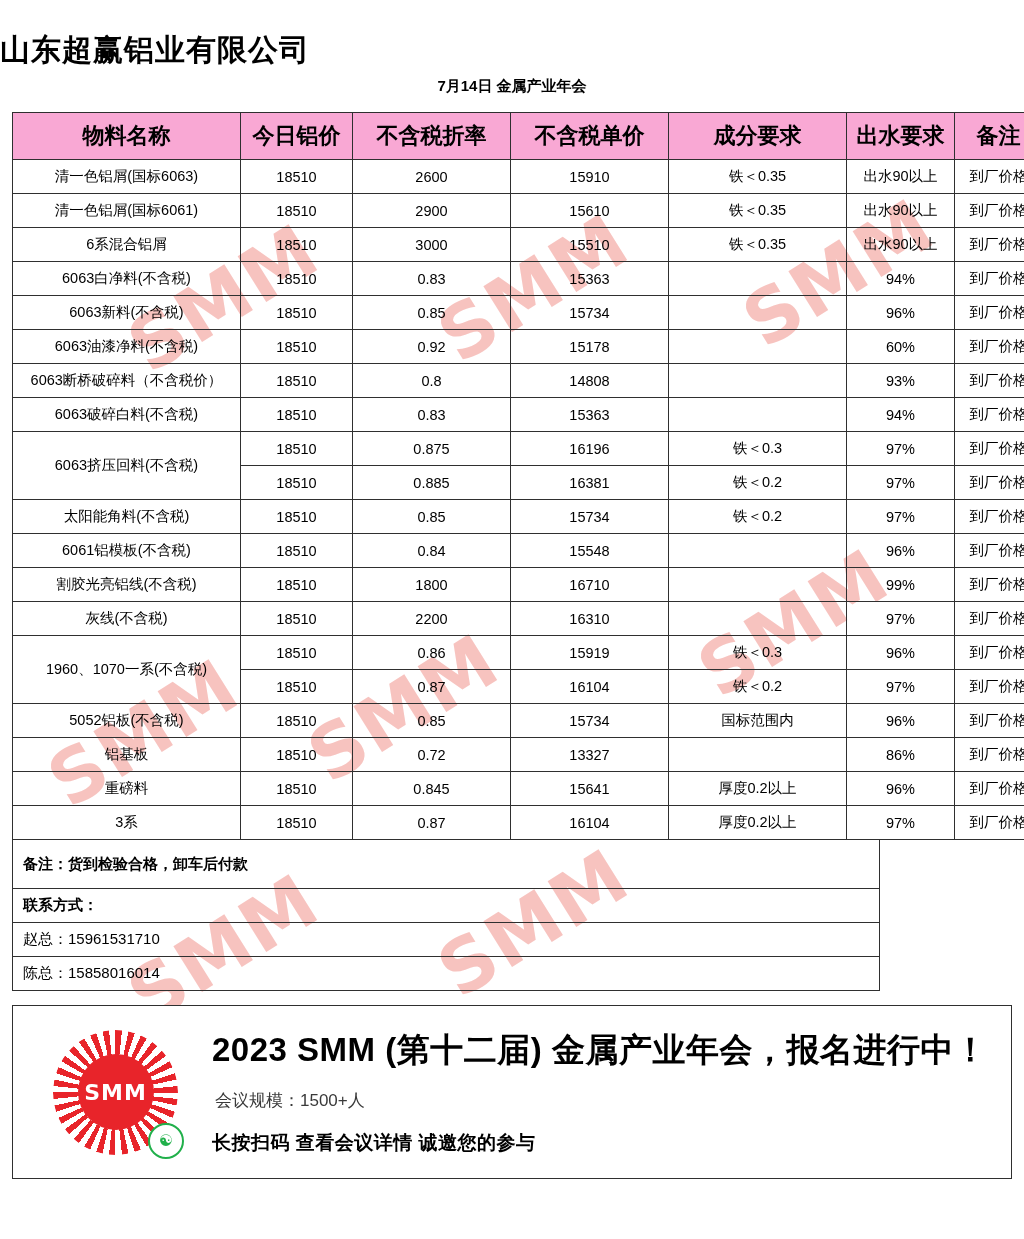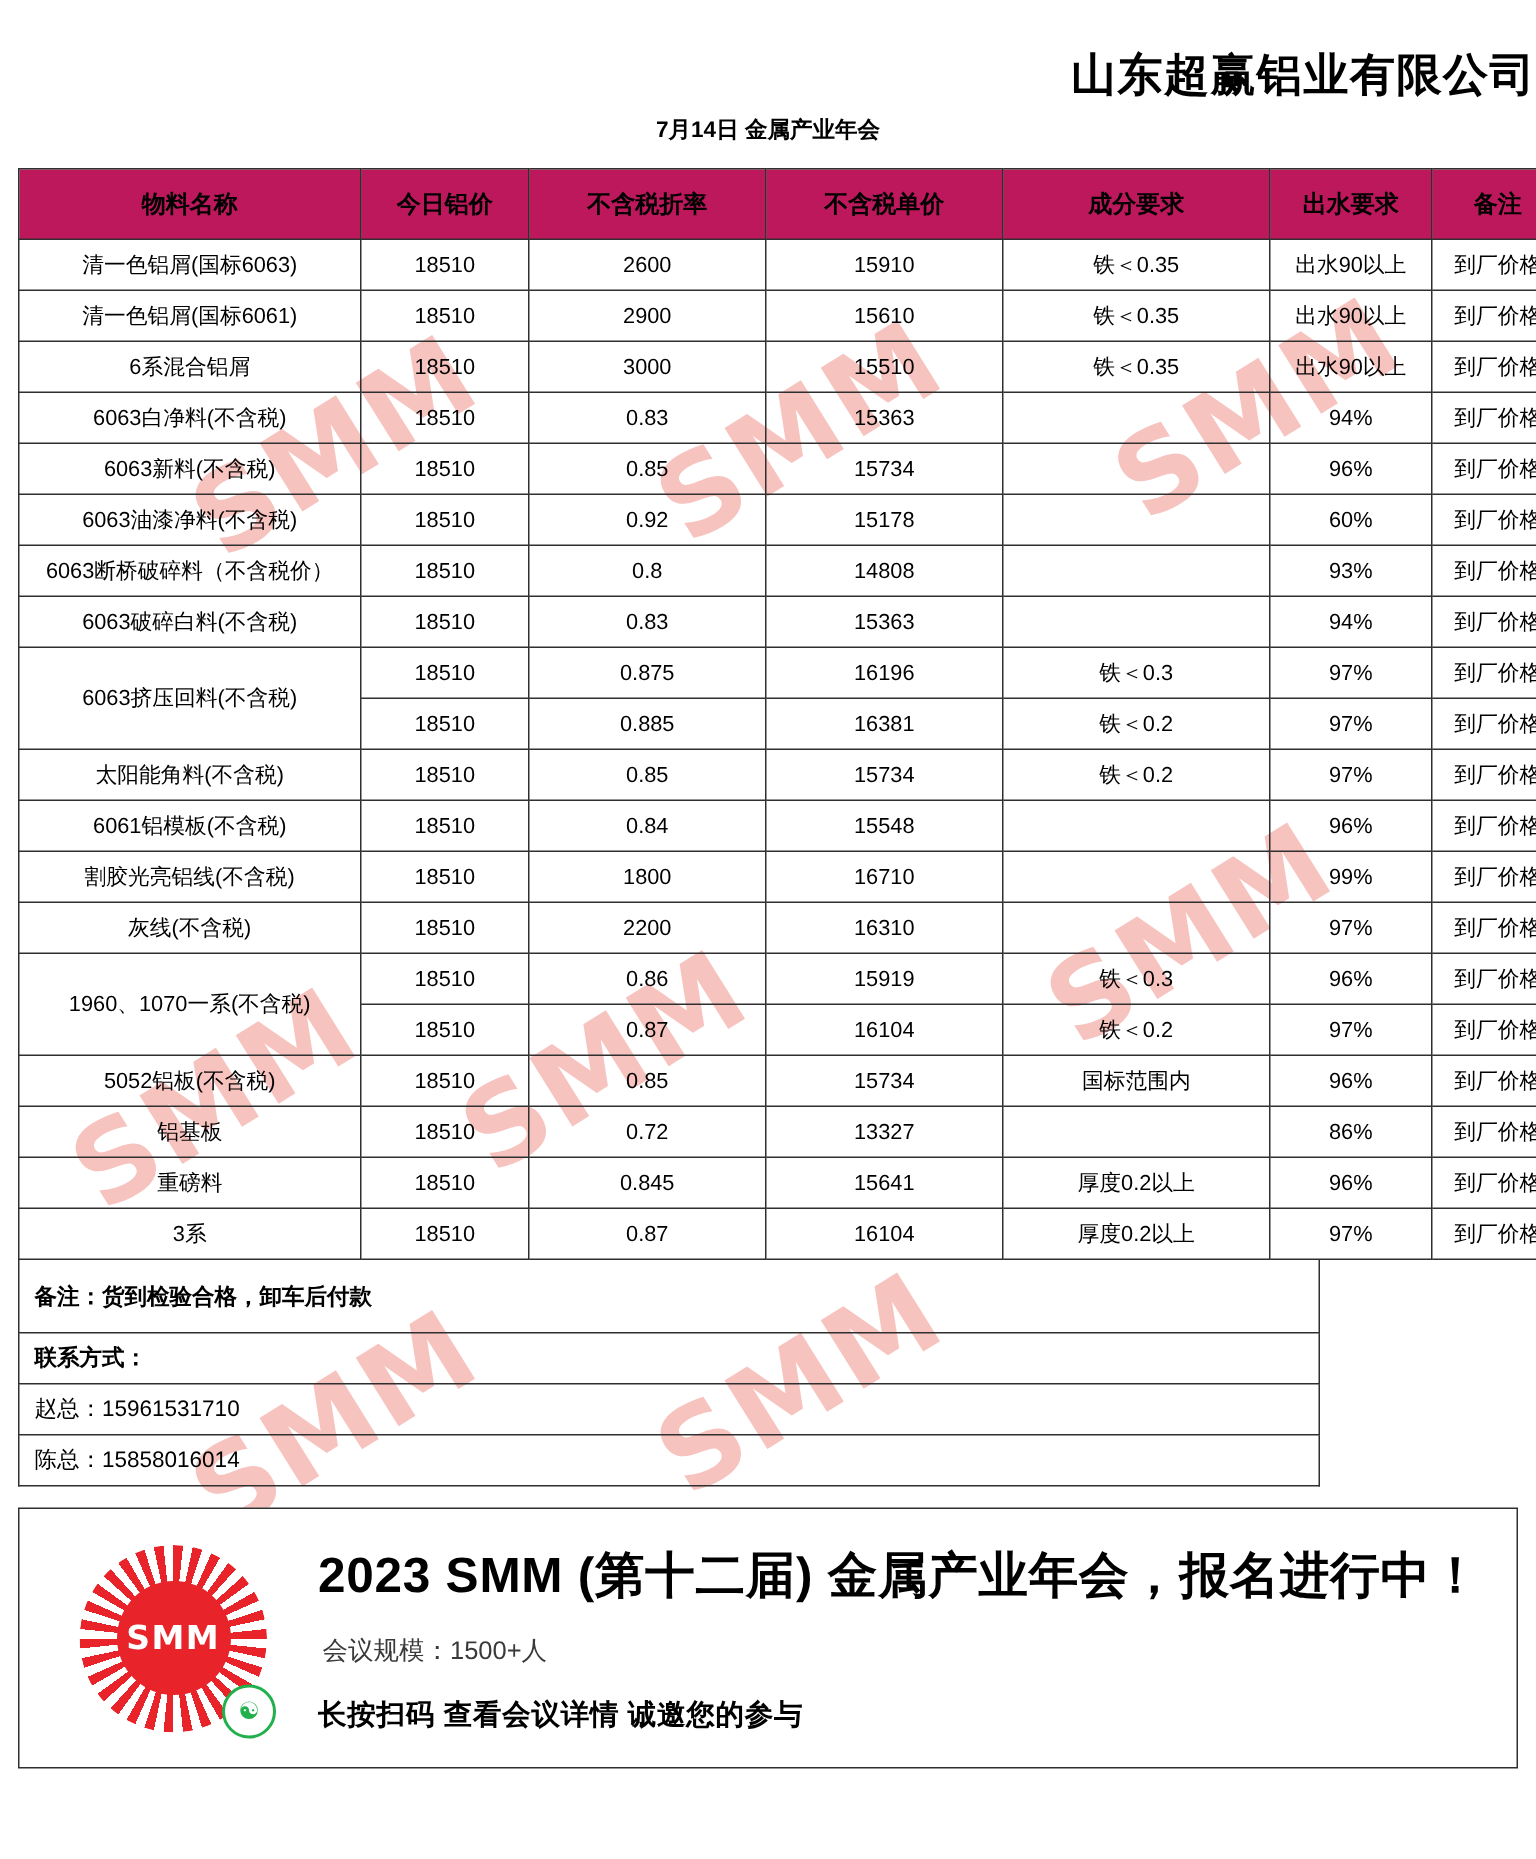--- a/index.html
+++ b/index.html
@@ -15,21 +15,21 @@
     position: relative;
   }
   .page {
     width: 1024px;
     position: relative;
     overflow: hidden;
   }
 
   
   .company-title {
-    text-align: right;
+    text-align: left;
     font-size: 30px;
     font-weight: bold;
     letter-spacing: 1px;
     padding-top: 30px;
     padding-bottom: 6px;
   }
   .subtitle {
     text-align: center;
     font-size: 15px;
     font-weight: bold;
@@ -51,23 +51,23 @@
   table.price th, table.price td {
     border: 1px solid #2f2f2f;
     text-align: center;
     vertical-align: middle;
     font-size: 14.5px;
     height: 31px;
     padding: 1px 2px;
     background: transparent;
   }
   table.price thead th {
-    background: #be185d;
-    font-weight: bold;
-    font-size: 16px;
+    background: #f9a8d4;
+    font-weight: bold;
+    font-size: 22px;
     height: 44px;
   }
   col.c-name   { width: 228px; }
   col.c-price  { width: 112px; }
   col.c-rate   { width: 158px; }
   col.c-unit   { width: 158px; }
   col.c-comp   { width: 178px; }
   col.c-water  { width: 108px; }
   col.c-note   { width: 88px; }
 

